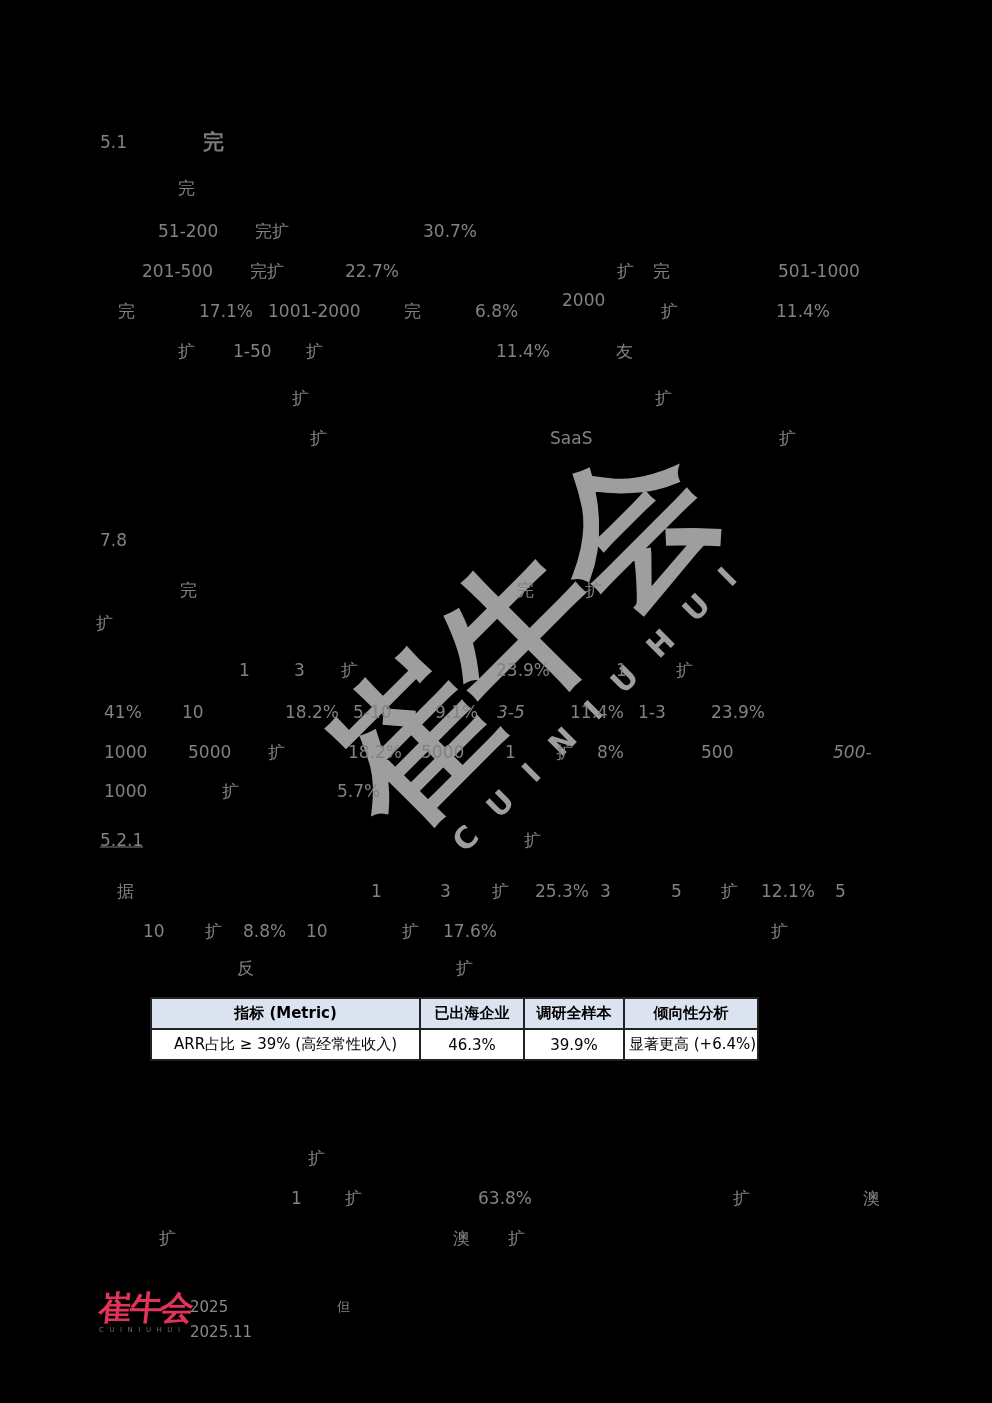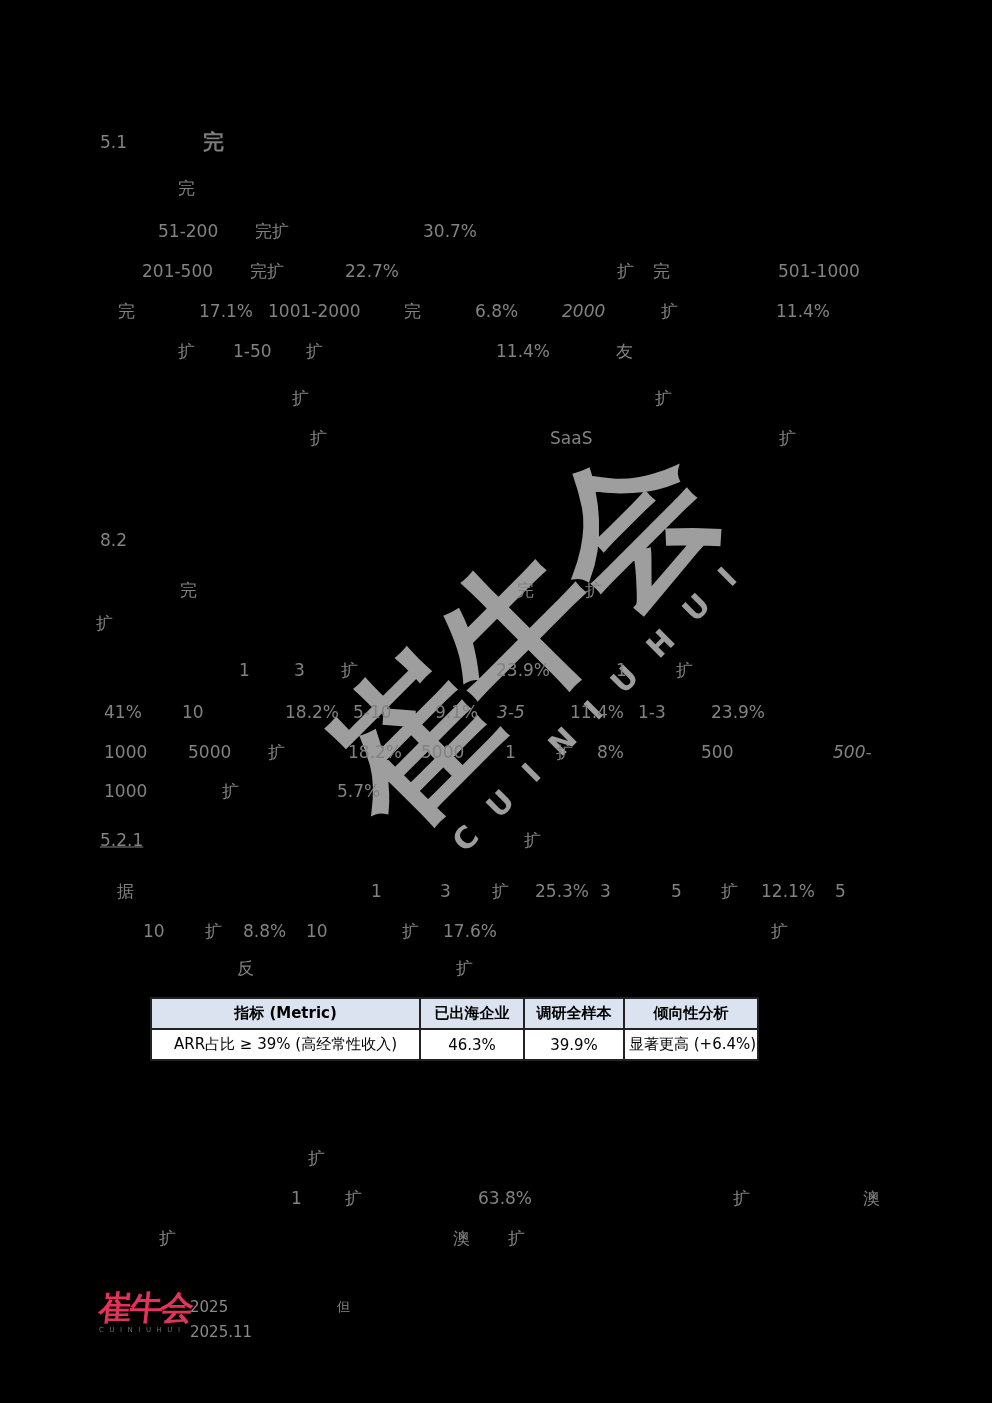--- a/index.html
+++ b/index.html
@@ -98,34 +98,34 @@
       <span class="frag" style="left: 250px; top: 271px;">完扩</span>
       <span class="frag" style="left: 345px; top: 271px;">22.7%</span>
       <span class="frag" style="left: 617px; top: 271px;">扩</span>
       <span class="frag" style="left: 653px; top: 271px;">完</span>
       <span class="frag" style="left: 778px; top: 271px;">501-1000</span>
       <span class="frag" style="left: 118px; top: 311px;">完</span>
       <span class="frag" style="left: 199px; top: 311px;">17.1%</span>
       <span class="frag" style="left: 268px; top: 311px;">1001-2000</span>
       <span class="frag" style="left: 404px; top: 311px;">完</span>
       <span class="frag" style="left: 475px; top: 311px;">6.8%</span>
-      <span class="frag" style="left: 562px; top: 311px; font-style: italic;">2000</span>
+      <span class="frag" style="left: 562px; top: 300px;">2000</span>
       <span class="frag" style="left: 661px; top: 311px;">扩</span>
       <span class="frag" style="left: 776px; top: 311px;">11.4%</span>
       <span class="frag" style="left: 178px; top: 351px;">扩</span>
       <span class="frag" style="left: 233px; top: 351px;">1-50</span>
       <span class="frag" style="left: 306px; top: 351px;">扩</span>
       <span class="frag" style="left: 496px; top: 351px;">11.4%</span>
       <span class="frag" style="left: 616px; top: 351px;">友</span>
       <span class="frag" style="left: 292px; top: 398px;">扩</span>
       <span class="frag" style="left: 655px; top: 398px;">扩</span>
       <span class="frag" style="left: 310px; top: 438px;">扩</span>
       <span class="frag" style="left: 550px; top: 438px;">SaaS</span>
       <span class="frag" style="left: 779px; top: 438px;">扩</span>
-      <span class="frag" style="left: 100px; top: 540px;">8.2</span>
+      <span class="frag" style="left: 100px; top: 540px;">7.8</span>
       <span class="frag" style="left: 180px; top: 590px;">完</span>
       <span class="frag" style="left: 517px; top: 590px;">完</span>
       <span class="frag" style="left: 585px; top: 590px;">扩</span>
       <span class="frag" style="left: 96px; top: 623px;">扩</span>
       <span class="frag" style="left: 239px; top: 670px;">1</span>
       <span class="frag" style="left: 294px; top: 670px;">3</span>
       <span class="frag" style="left: 341px; top: 670px;">扩</span>
       <span class="frag" style="left: 496px; top: 670px;">23.9%</span>
       <span class="frag" style="left: 616px; top: 670px;">1</span>
       <span class="frag" style="left: 676px; top: 670px;">扩</span>

